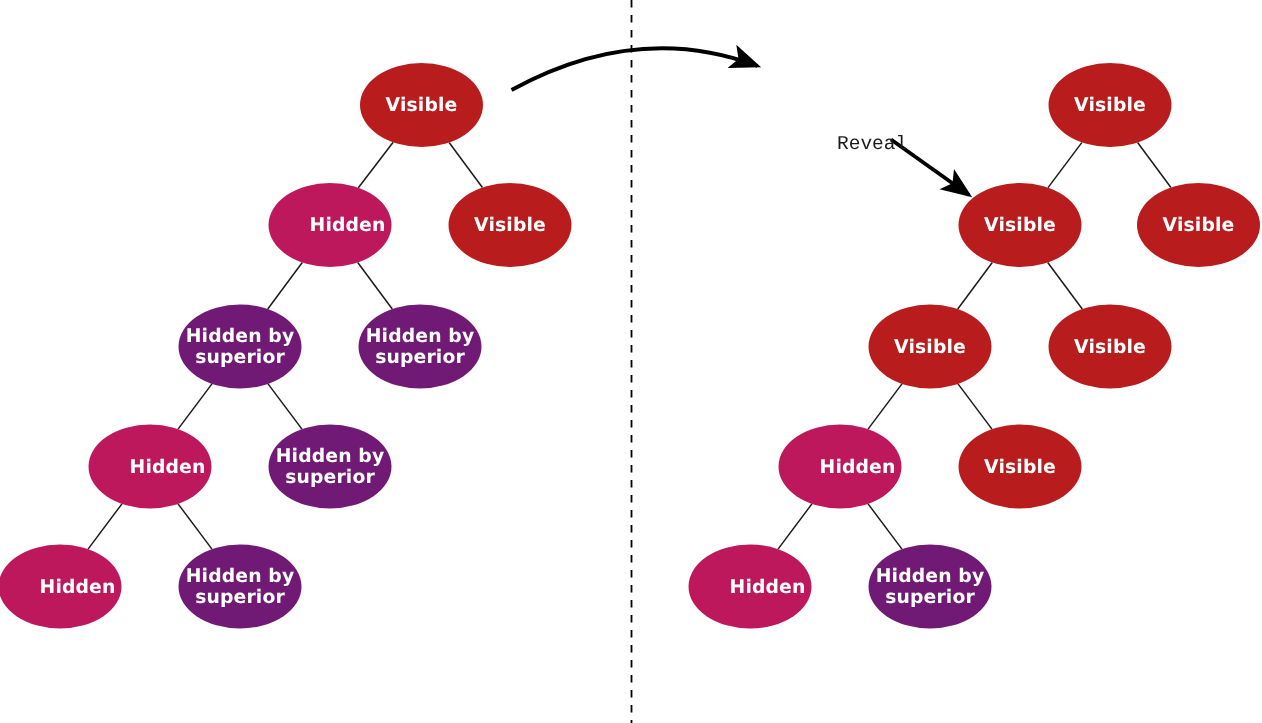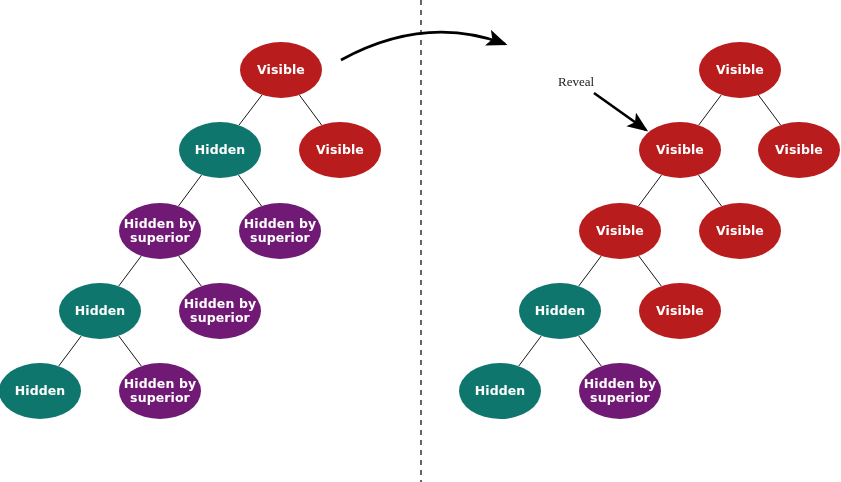--- a/index.html
+++ b/index.html
@@ -33,30 +33,31 @@
     font-weight: bold;
     font-size: 12.5px;
     line-height: 14px;
     letter-spacing: 0.1px;
     box-sizing: border-box;
     padding: 0 4px;
     z-index: 3;
     -webkit-font-smoothing: antialiased;
   }
   .node.visible   { background: #b91c1c; }
-  .node.hidden    { background: #0f766e; }
+  .node.hidden    { background: #be185d; justify-content: flex-end; }
   .node.hiddensup { background: #701a75; }
   .node-label { pointer-events: none; white-space: pre-line; }
   .reveal-label {
     position: absolute;
     color: #1a1a1a;
     font-size: 13px;
-    font-family: Liberation Serif, serif;
+    font-family: Liberation Mono, monospace;
     z-index: 4;
     white-space: nowrap;
+    margin-top: 14px;
   }
 </style>
 </head>
 <body>
 
 <div id="canvas">
 
   <svg id="svg-layer" viewBox="0 0 841 482" xmlns="http://www.w3.org/2000/svg">
     <defs>
       <marker id="arrowhead-big" markerWidth="9" markerHeight="9" refX="7" refY="3.2" orient="auto" markerUnits="strokeWidth">

